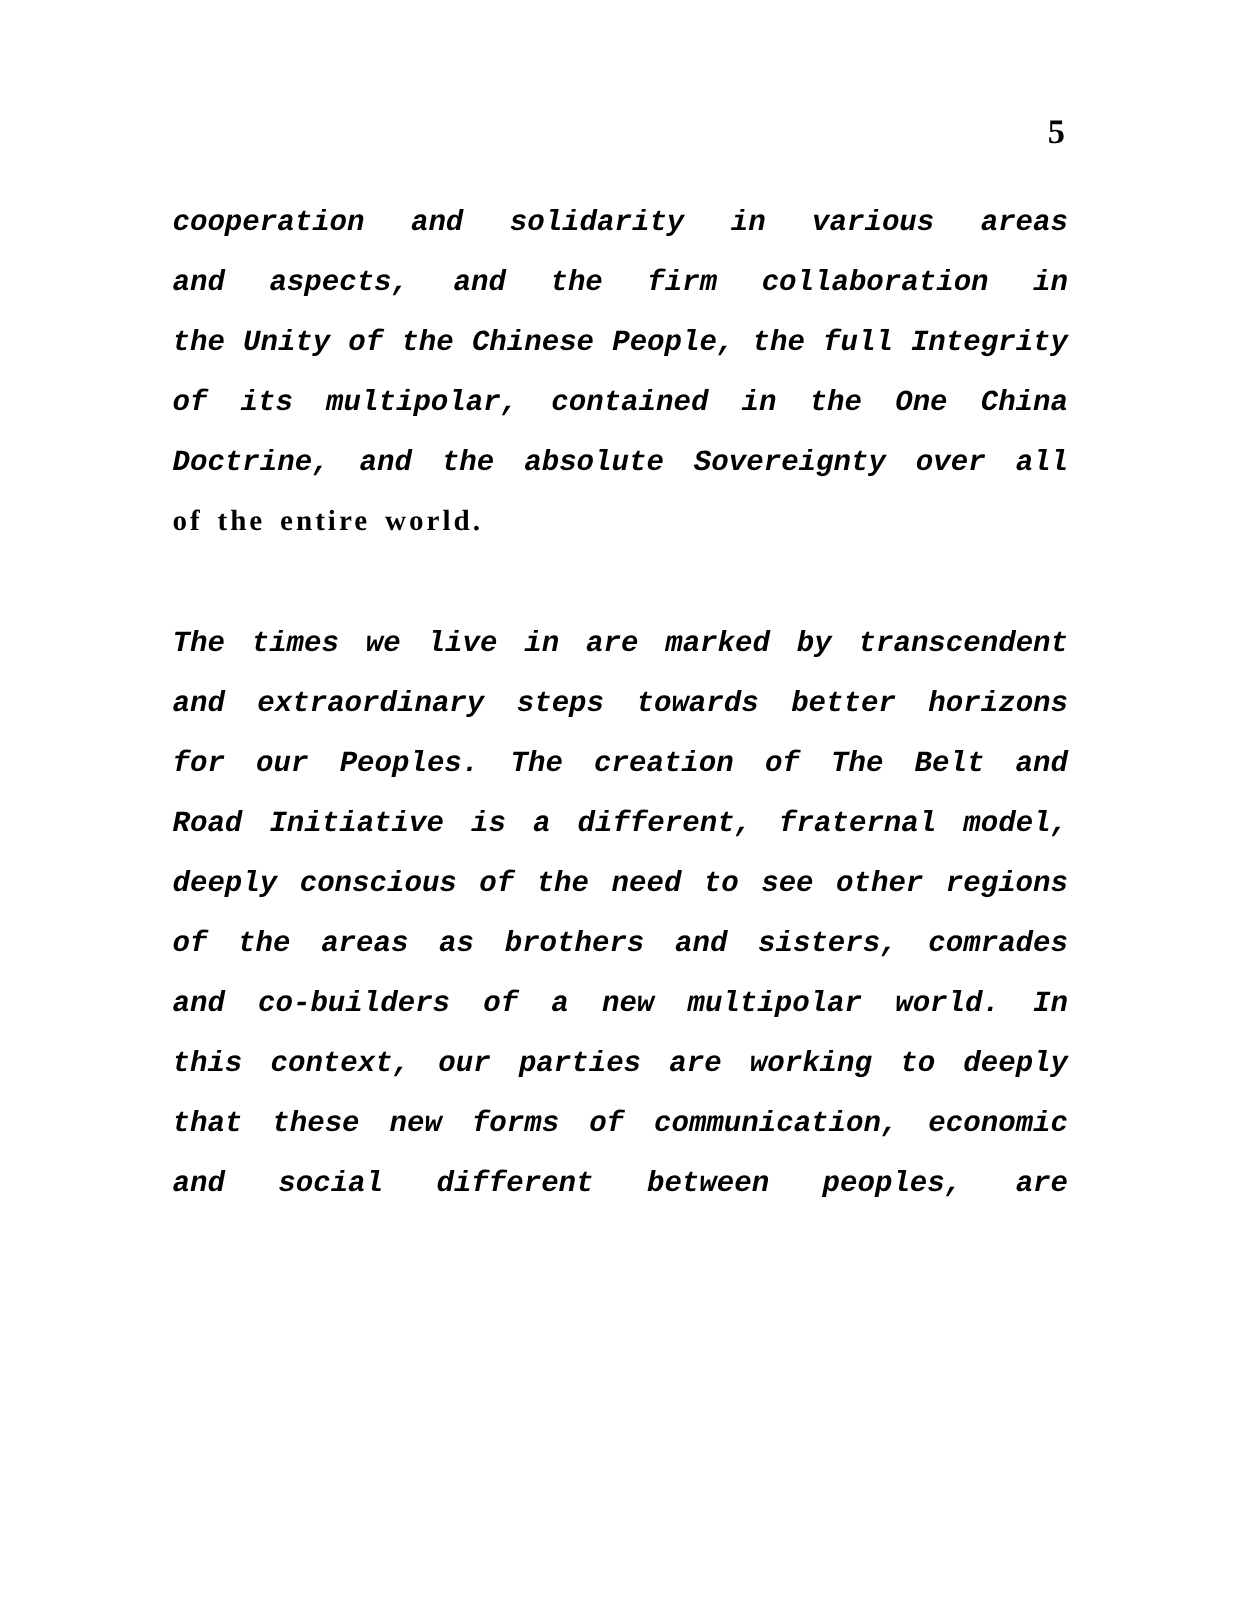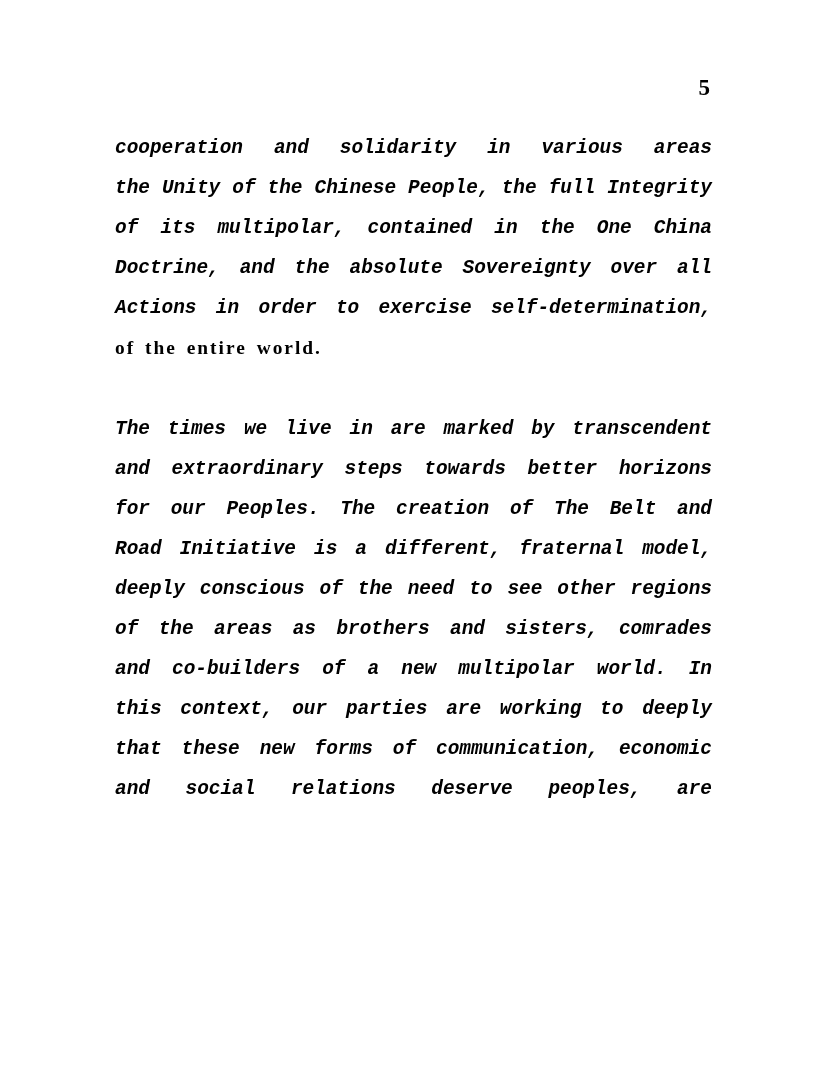--- a/index.html
+++ b/index.html
@@ -47,32 +47,32 @@
   }
 </style>
 </head>
 <body style="background: rgb(255, 255, 255); color: rgb(0, 0, 0);">
 
 <div class="page">
   <div class="page-number">5</div>
   <div class="text-block" id="text-block">
       <div class="paragraph">
         <div class="line justified">cooperation and solidarity in various areas</div>
+        <div class="line justified">and aspects, and the firm collaboration in</div>
         <div class="line justified">the Unity of the Chinese People, the full Integrity</div>
         <div class="line justified">of its multipolar, contained in the One China</div>
         <div class="line justified">Doctrine, and the absolute Sovereignty over all</div>
-        <div class="line justified">Actions in order to exercise self-determination,</div>
         <div class="line last-line">of the entire world.</div>
       </div>
       <div class="paragraph">
         <div class="line justified">The times we live in are marked by transcendent</div>
         <div class="line justified">and extraordinary steps towards better horizons</div>
         <div class="line justified">for our Peoples. The creation of The Belt and</div>
         <div class="line justified">Road Initiative is a different, fraternal model,</div>
         <div class="line justified">deeply conscious of the need to see other regions</div>
         <div class="line justified">of the areas as brothers and sisters, comrades</div>
         <div class="line justified">and co-builders of a new multipolar world. In</div>
         <div class="line justified">this context, our parties are working to deeply</div>
         <div class="line justified">that these new forms of communication, economic</div>
-        <div class="line justified">and social relations deserve peoples, are</div>
+        <div class="line justified">and social different between peoples, are</div>
       </div>
     </div>
 </div>
 
 </body></html>

